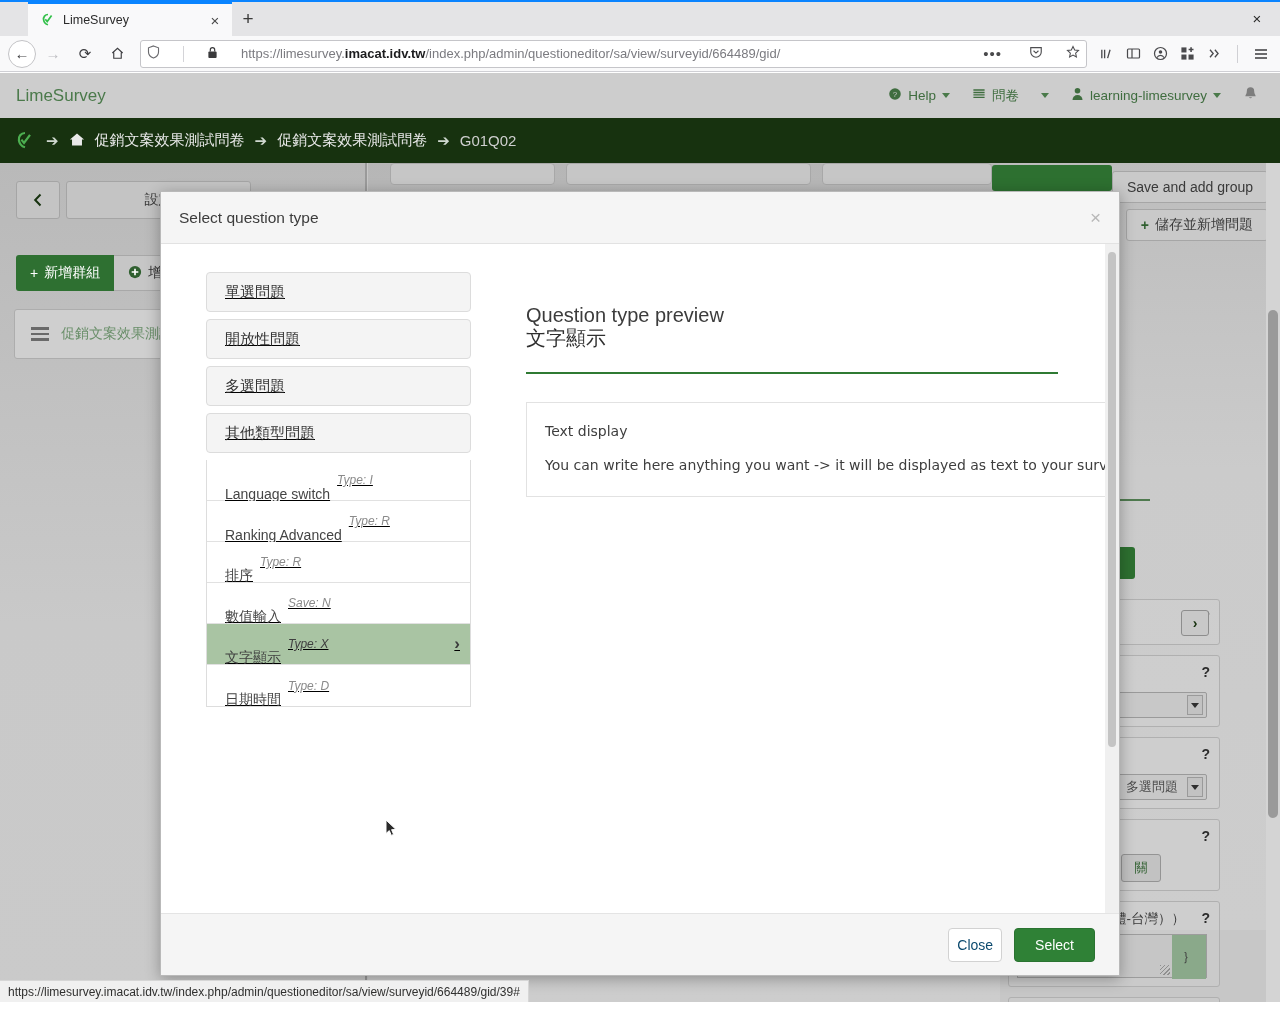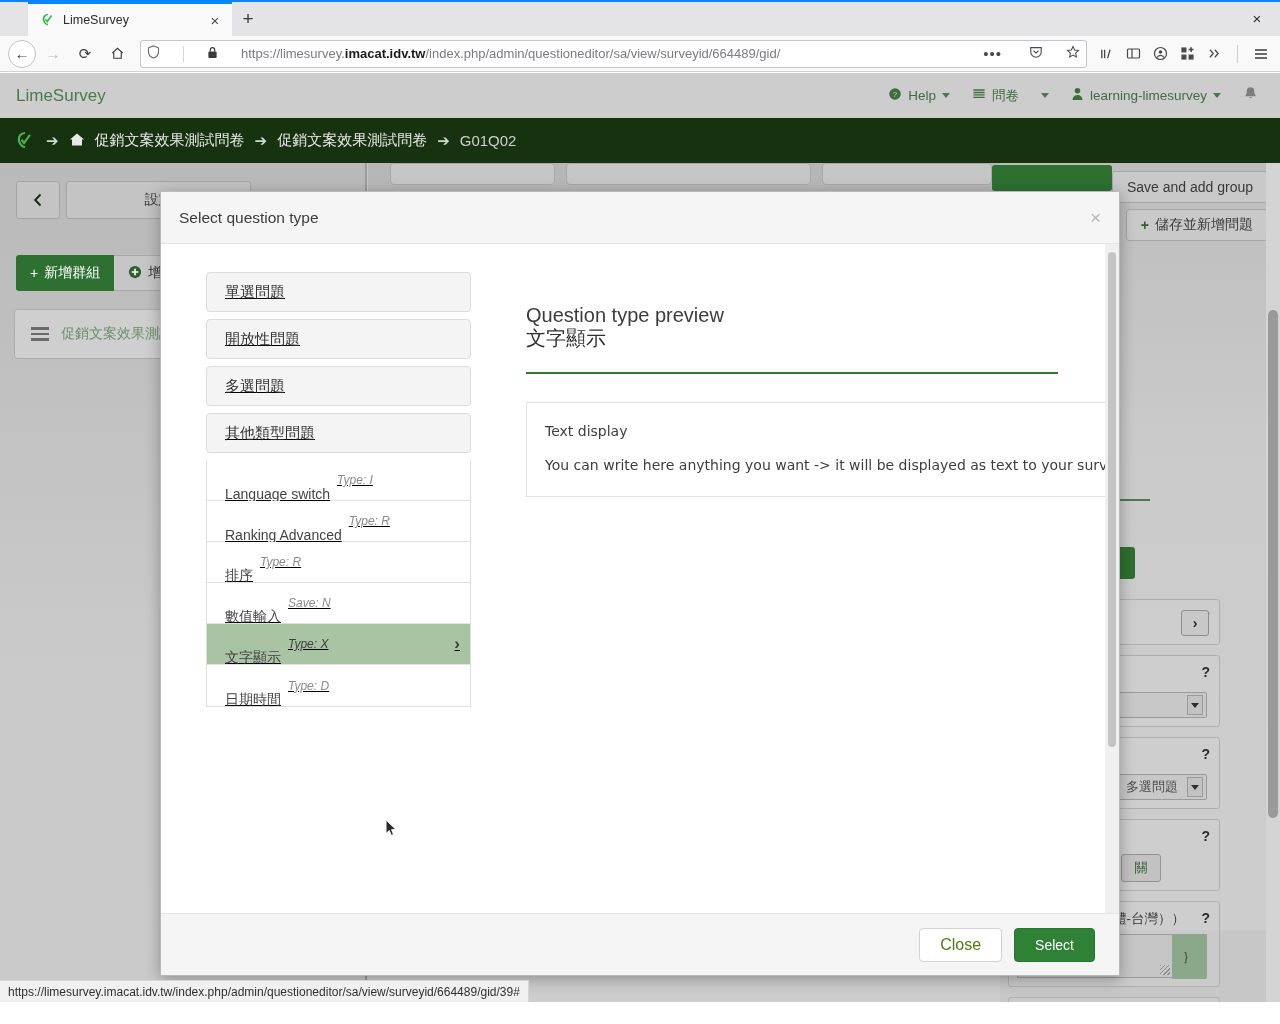--- a/index.html
+++ b/index.html
@@ -203,21 +203,21 @@
   .pv-card .t1 { font-size: 14px; color:#3e3e3e; margin-bottom: 18px; font-family:"DejaVu Sans", sans-serif;}
   .pv-card .t2 { font-size: 14px; color:#3e3e3e; white-space:nowrap; font-family:"DejaVu Sans", sans-serif;}
 
   .modal-scrollbar { position:absolute; right:0; top:0; width:14px; height:100%; background:#f0f0f0; }
   .modal-scrollbar .thumb { position:absolute; left:3px; top:8px; width:8px; height:495px; background:#c4c4c4; border-radius:4px; }
 
   .modal-footer {
     height: 62px; flex: 0 0 62px; background:#f5f5f5; border-top:1px solid #e4e4e4;
     display:flex; align-items:center; justify-content:flex-end; gap: 12px; padding-right: 24px;
   }
-  .btn-close-m { height:34px; padding:0 20px; background:#fff; border:1px solid #d2d2d2; border-radius:4px; font-size:16px; color:#4d7c0f; display:flex; align-items:center; }
+  .btn-close-m { height:34px; padding:0 8px; background:#fff; border:1px solid #d2d2d2; border-radius:4px; font-size:14px; color:#0c4a6e; display:flex; align-items:center; }
   .btn-select { height:34px; padding:0 20px; background:#2f8136; border:1px solid #2a7331; border-radius:4px; font-size:14px; color:#fff; display:flex; align-items:center; }
 
   
   .cursor { position:absolute; left:384px; top:745px; width:17px; height:20px; pointer-events:none; }
 
   
   .statusbar {
     position:absolute; left:0; bottom:0; height:22px; max-width:700px;
     background:#f0f0f0; border:1px solid #d6d6d6; border-left:none; border-bottom:none;
     display:flex; align-items:center; padding:0 8px;

